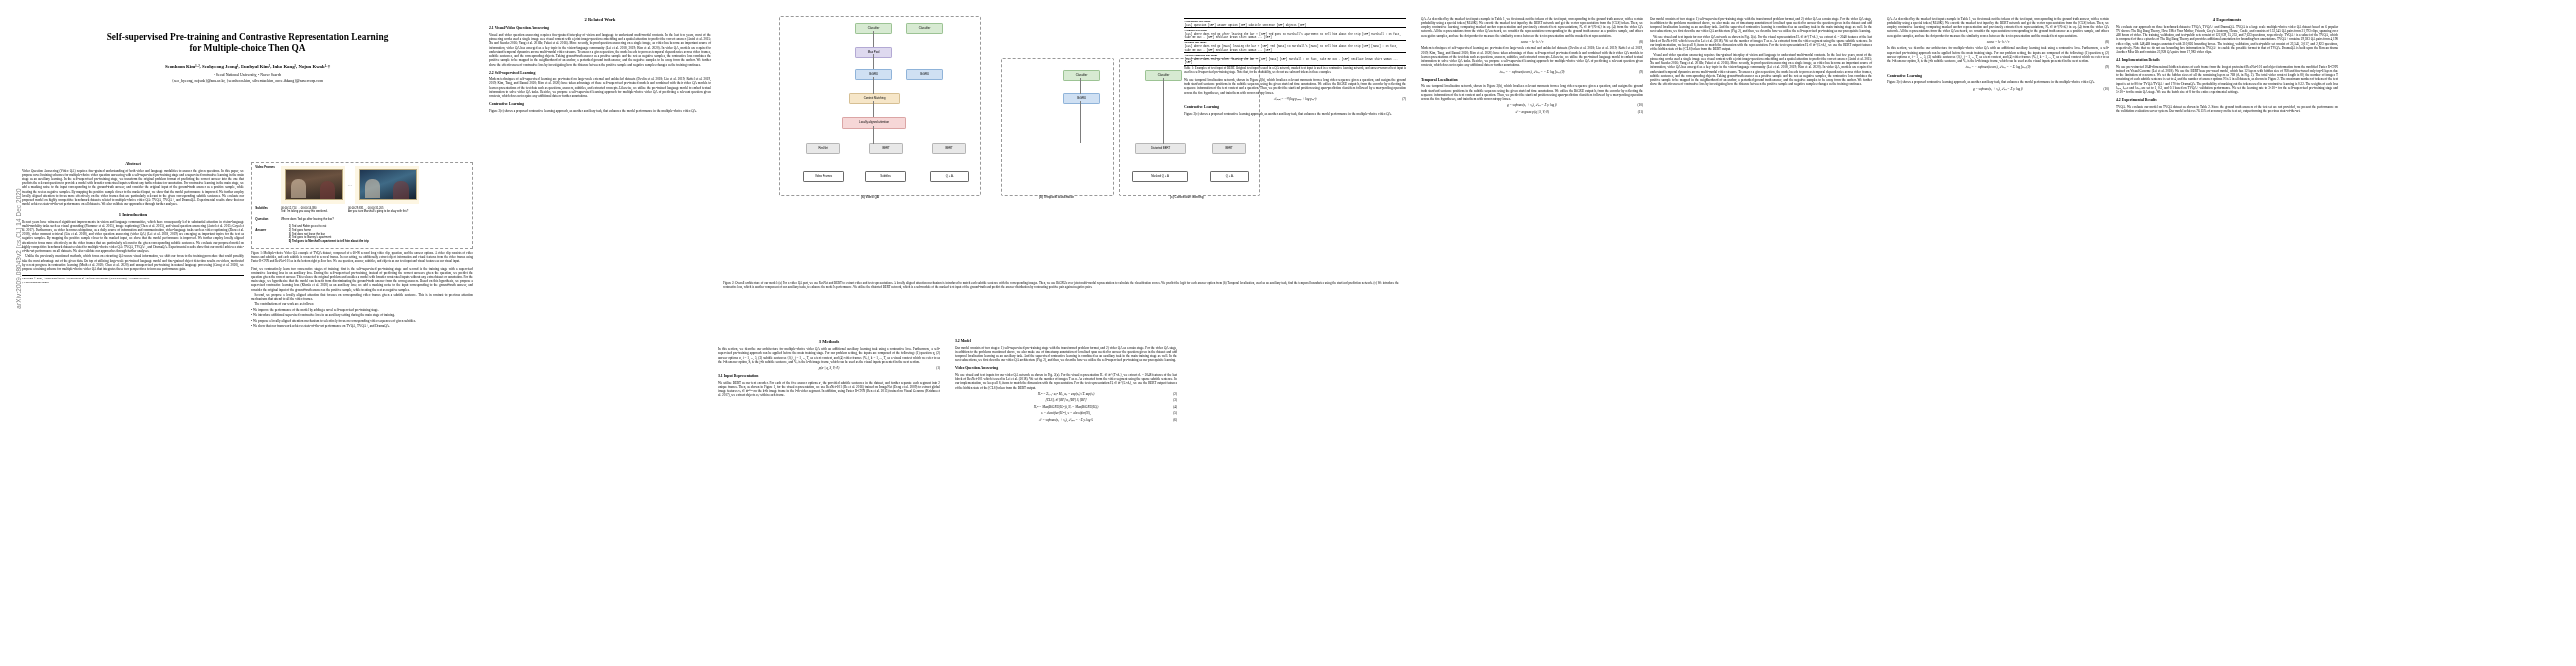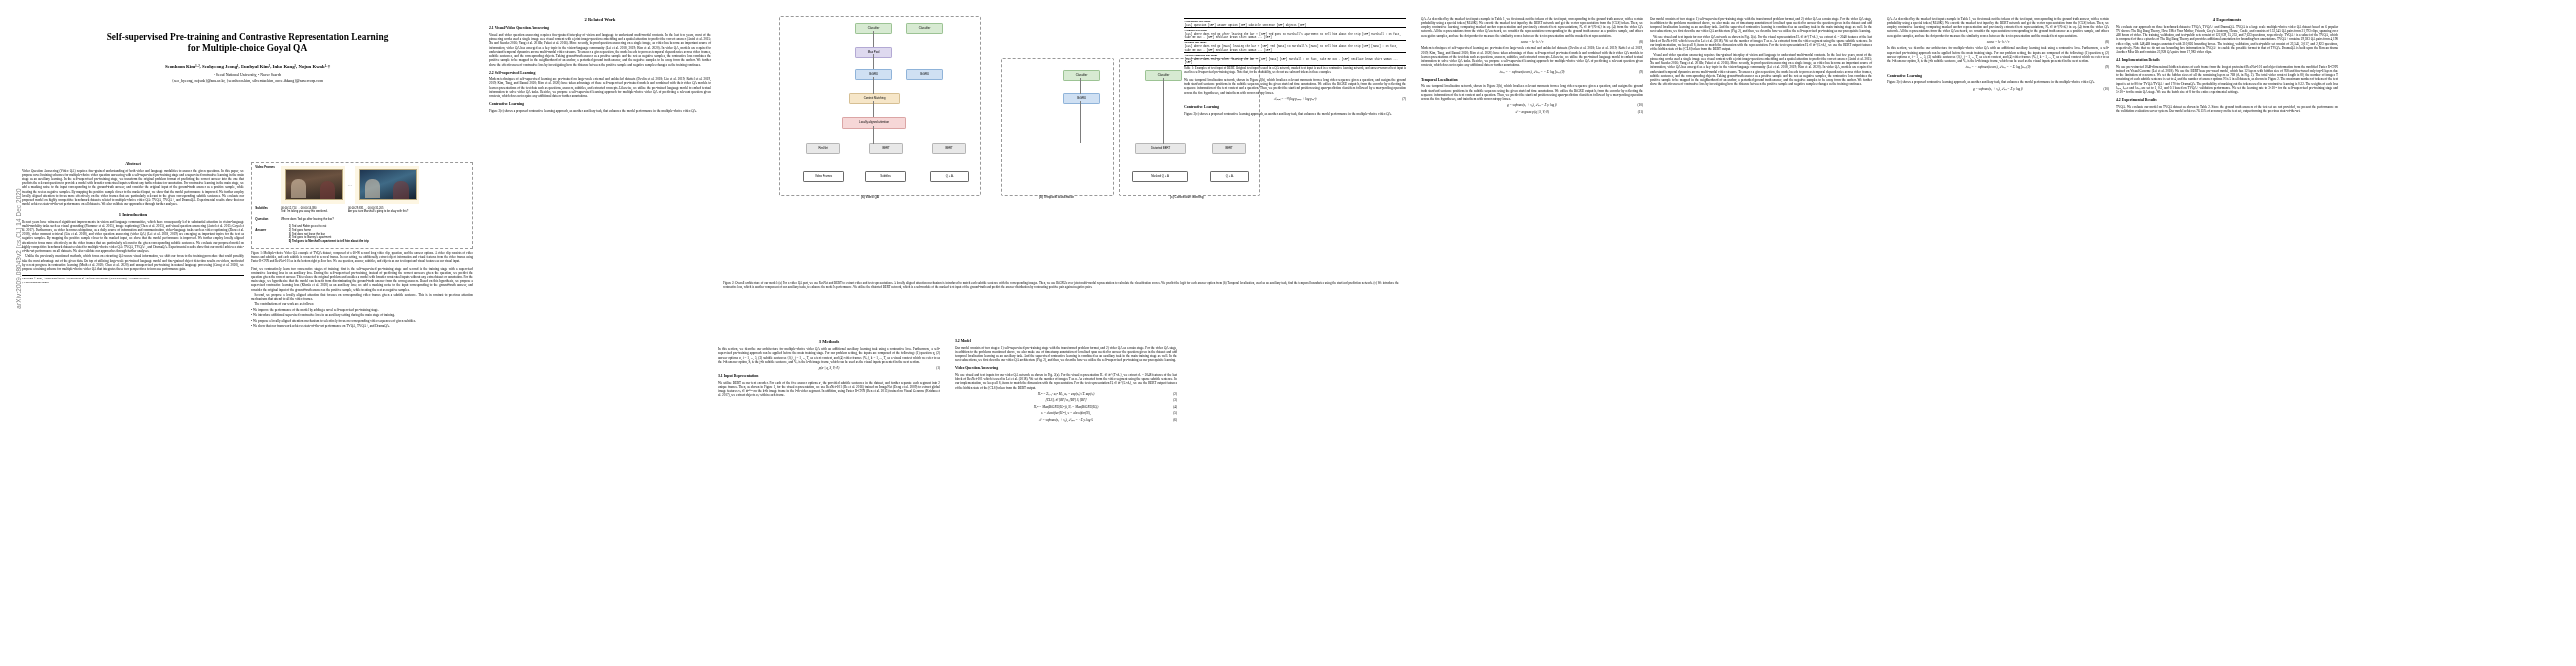--- a/index.html
+++ b/index.html
@@ -97,21 +97,21 @@
 </head>
 <body>
 
 <div class="page">
 
   <div class="arxiv-stamp">arXiv:2009.08043v2  [cs.CL]  14 Dec 2020</div>
 
   <div style="position:absolute;left:22px;top:32px;width:451px;">
     <div class="title">
       <span>Self-supervised Pre-training and Contrastive Representation Learning</span><br>
-      <span>for Multiple-choice Goyal QA</span>
+      <span>for Multiple-choice Then QA</span>
     </div>
     <div class="authors">Seonhoon Kim¹·², Seohyeong Jeong¹, Eunbyul Kim², Inho Kang², Nojun Kwak¹·†</div>
     <div class="affil">¹ Seoul National University, ² Naver Search</div>
     <div class="emails">{seo_hyeong, nojunk}@snu.ac.kr, {seonhoon.kim, silverstar.kim, once.ihkang}@navercorp.com</div>
   </div>
 
   <div class="col c1" style="top:161px;height:489px;">
     <h4 class="abs">Abstract</h4>
     <p class="noind">Video Question Answering (Video QA) requires fine-grained understanding of both video and language modalities to answer the given questions. In this paper, we propose novel training schemes for multiple-choice video question answering with a self-supervised pre-training stage and a supervised contrastive learning in the main stage as an auxiliary learning. In the self-supervised pre-training stage, we transform the original problem format of predicting the correct answer into the one that predicts the relevant question to provide a model with broader contextual inputs without any further dataset or annotation. For contrastive learning in the main stage, we add a masking noise to the input corresponding to the ground-truth answer, and consider the original input of the ground-truth answer as a positive sample, while treating the rest as negative samples. By mapping the positive sample closer to the masked input, we show that the model performance is improved. We further employ locally aligned attention to focus more effectively on the video frames that are particularly relevant to the given corresponding subtitle sentences. We evaluate our proposed model on highly competitive benchmark datasets related to multiple-choice video QA: TVQA, TVQA+, and DramaQA. Experimental results show that our model achieves state-of-the-art performance on all datasets. We also validate our approaches through further analyses.</p>
 

